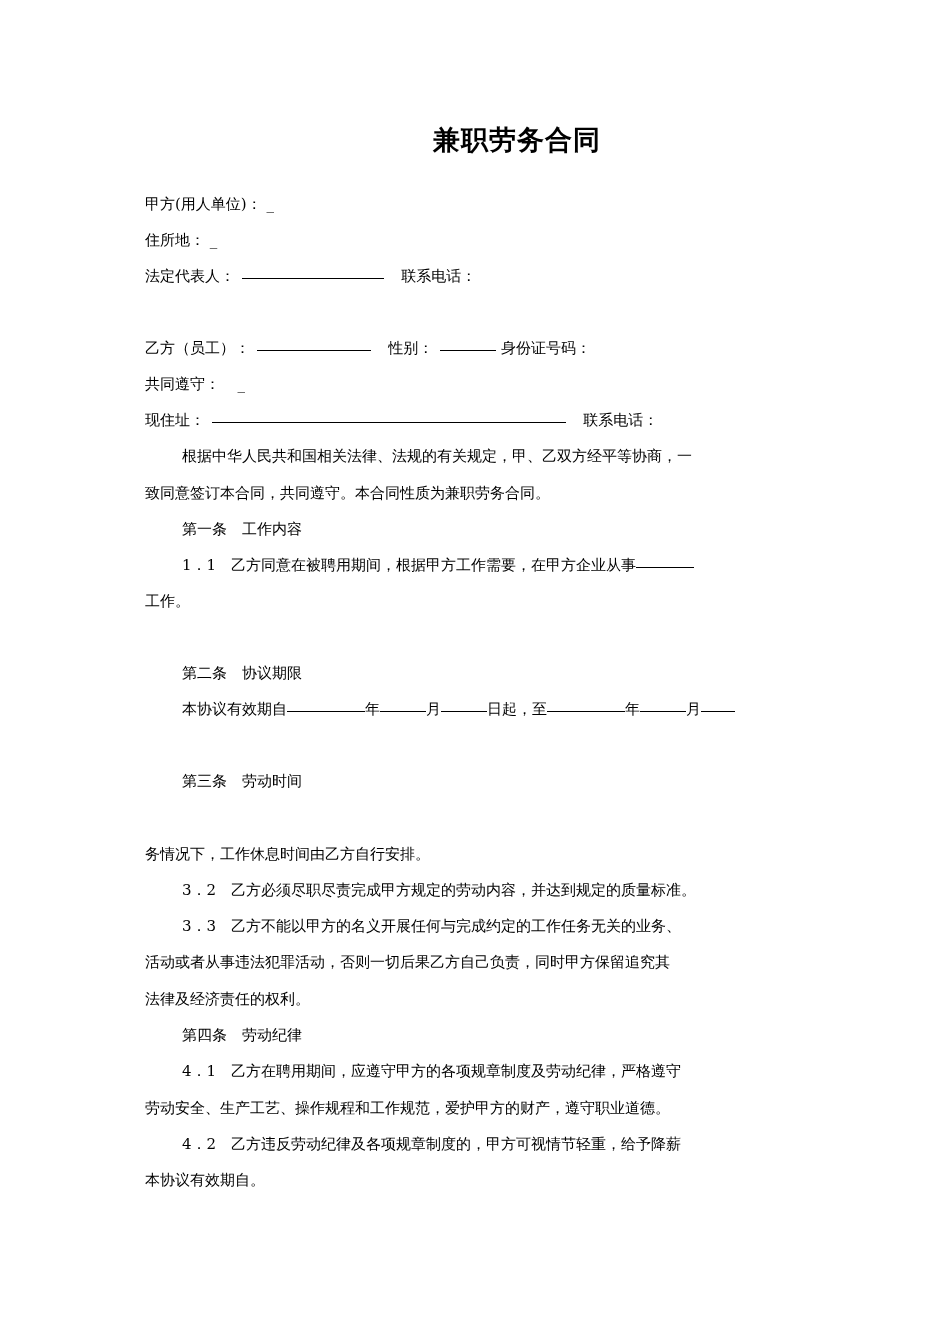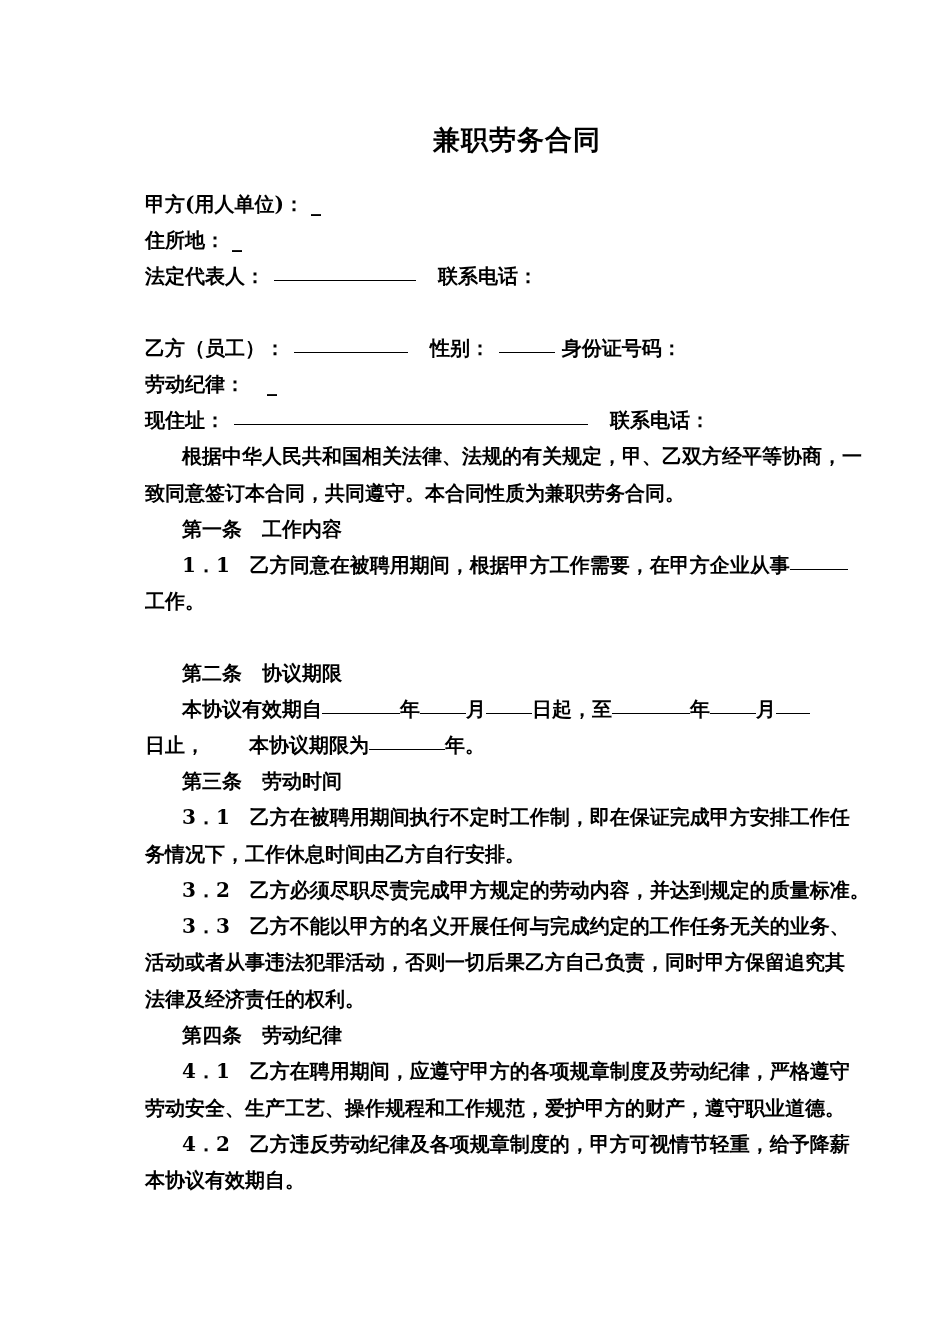--- a/index.html
+++ b/index.html
@@ -2,21 +2,21 @@
 <html><head>
   <meta charset="utf-8">
   <style>
     html, body { margin: 0; padding: 0; background: #ffffff; }
     body { width: 950px; height: 1344px; position: relative; overflow: hidden;
            font-family: "DejaVu Serif", "Liberation Serif", serif; color: #000; }
     .page { position: absolute; left: 0; top: 0; width: 950px; height: 1068px; }
     .title { position: absolute; top: 122px; left: 0; width: 950px; text-align: center;
              font-family: "DejaVu Sans", "Liberation Sans", sans-serif; font-weight: bold;
              font-size: 27px; letter-spacing: 1px; transform: translateX(42px); }
-    .line { position: absolute; left: 145px; font-size: 20px; line-height: 24px; white-space: nowrap; font-weight: bold; }
+    .line { position: absolute; left: 145px; font-size: 15px; line-height: 24px; white-space: nowrap; }
     .indent { left: 182px; }
     .blank { display: inline-block; border-bottom: 1px solid #000; vertical-align: baseline; height: 1px; margin: 0 2px; position: relative; top: -2px; }
     .uscore { display: inline-block; border-bottom: 1px solid #000; vertical-align: baseline; height: 1px; position: relative; top: -2px; }
     .gap { display: inline-block; }
   </style>
 </head>
 <body>
 
 <div class="page">
 
@@ -39,21 +39,21 @@
 
   <div class="line" style="top:336px">
     <span>乙方（员工）：</span>
     <span class="blank" style="width:114px"></span>
     <span class="gap" style="width:6px"></span>
     <span>性别：</span>
     <span class="blank" style="width:56px; margin-right:0"></span>
     <span>身份证号码：</span>
   </div>
   <div class="line" style="top:372px">
-    <span>劳动纪律：</span>
+    <span>共同遵守：</span>
     <span class="gap" style="width:8px"></span>
     <span>_</span>
   </div>
   <div class="line" style="top:408px">
     <span>现住址：</span>
     <span class="blank" style="width:354px"></span>
     <span class="gap" style="width:6px"></span>
     <span>联系电话：</span>
   </div>
 
@@ -63,26 +63,22 @@
   <div class="line indent" style="top:517px">第一条　工作内容</div>
   <div class="line indent" style="top:553px">
     <span>1．1　乙方同意在被聘用期间，根据甲方工作需要，在甲方企业从事</span><span class="uscore" style="width:58px"></span>
   </div>
   <div class="line" style="top:589px">工作。</div>
 
   <div class="line indent" style="top:661px">第二条　协议期限</div>
   <div class="line indent" style="top:697px">
     <span>本协议有效期自</span><span class="uscore" style="width:78px"></span><span>年</span><span class="uscore" style="width:46px"></span><span>月</span><span class="uscore" style="width:46px"></span><span>日起，至</span><span class="uscore" style="width:78px"></span><span>年</span><span class="uscore" style="width:46px"></span><span>月</span><span class="uscore" style="width:34px"></span>
   </div>
-  <div class="line" style="top:733px">
-    <span>日止，</span><span class="gap" style="width:44px"></span><span>本协议期限为</span><span class="uscore" style="width:76px"></span><span>年。</span>
-  </div>
 
   <div class="line indent" style="top:769px">第三条　劳动时间</div>
-  <div class="line indent" style="top:805px">3．1　乙方在被聘用期间执行不定时工作制，即在保证完成甲方安排工作任</div>
   <div class="line" style="top:842px">务情况下，工作休息时间由乙方自行安排。</div>
   <div class="line indent" style="top:878px">3．2　乙方必须尽职尽责完成甲方规定的劳动内容，并达到规定的质量标准。</div>
   <div class="line indent" style="top:914px">3．3　乙方不能以甲方的名义开展任何与完成约定的工作任务无关的业务、</div>
   <div class="line" style="top:950px">活动或者从事违法犯罪活动，否则一切后果乙方自己负责，同时甲方保留追究其</div>
   <div class="line" style="top:987px">法律及经济责任的权利。</div>
 
   <div class="line indent" style="top:1023px">第四条　劳动纪律</div>
   <div class="line indent" style="top:1059px">4．1　乙方在聘用期间，应遵守甲方的各项规章制度及劳动纪律，严格遵守</div>
   <div class="line" style="top:1096px">劳动安全、生产工艺、操作规程和工作规范，爱护甲方的财产，遵守职业道德。</div>
   <div class="line indent" style="top:1132px">4．2　乙方违反劳动纪律及各项规章制度的，甲方可视情节轻重，给予降薪</div>

